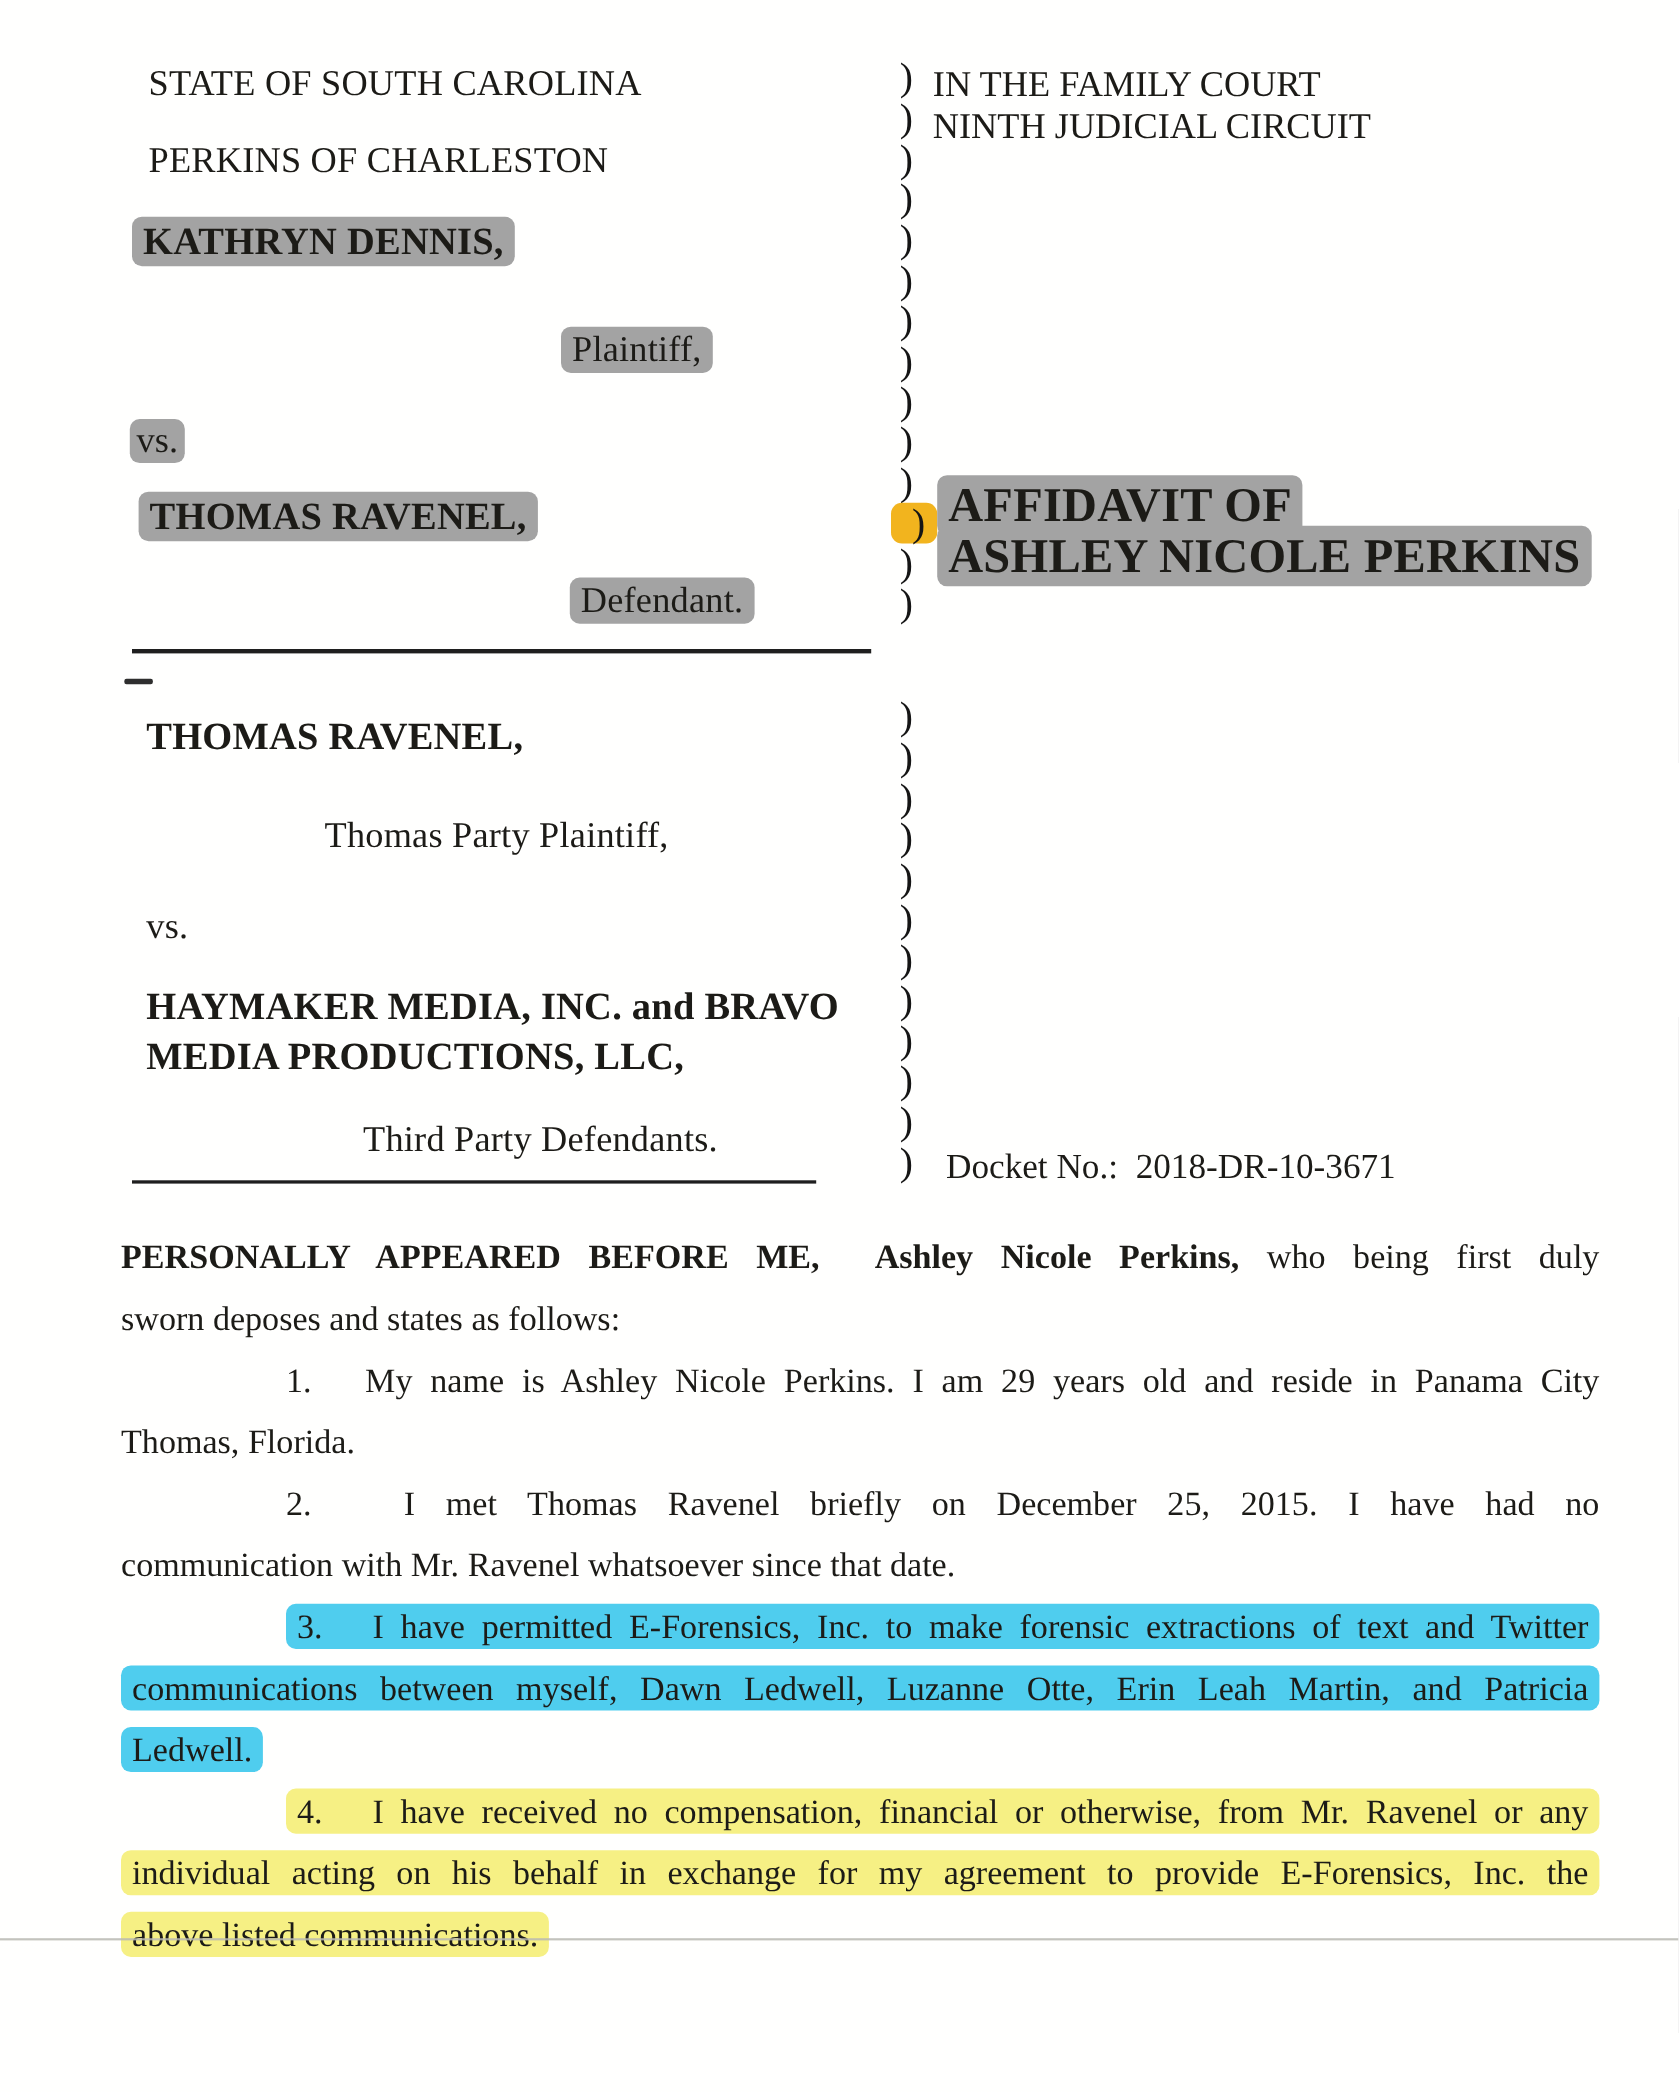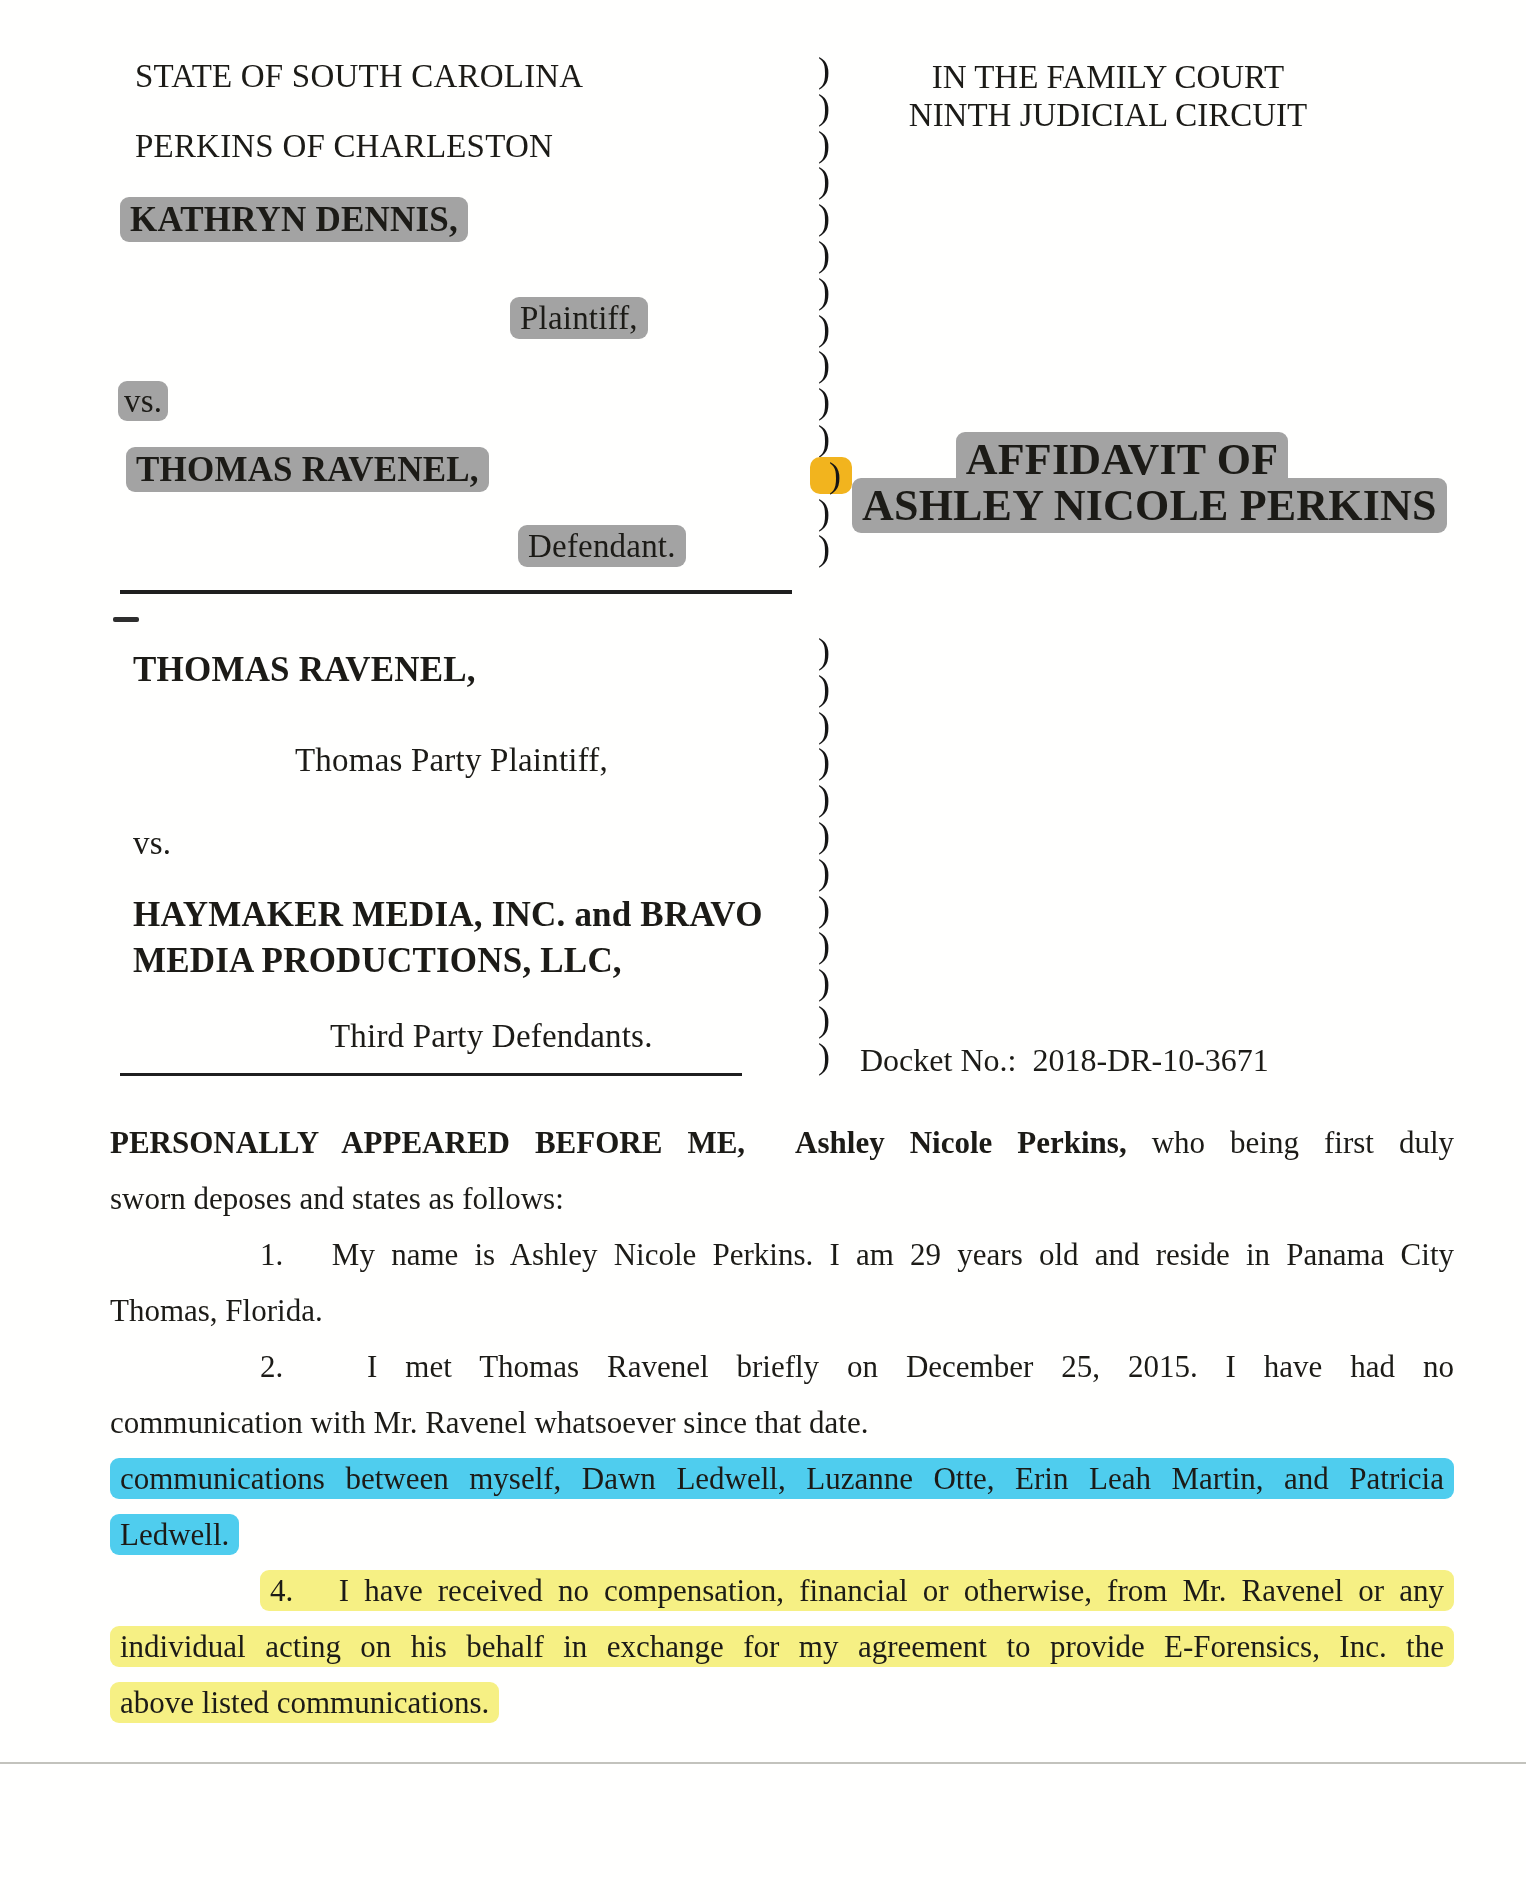--- a/index.html
+++ b/index.html
@@ -11,21 +11,21 @@
     color:#1c1b17;
     overflow:hidden;
   }
   .abs{position:absolute;white-space:nowrap;font-family:Liberation Serif, serif;}
   .cap{font-size:33px;letter-spacing:.2px;}
   .capb{font-size:35px;font-weight:bold;letter-spacing:.2px;}
   .hl{padding:3px 10px;border-radius:9px;box-decoration-break:clone;-webkit-box-decoration-break:clone;}
   .hl-gold{background:#a3a3a3;}
   .hl-cyan{background:#4FCDEE;}
   .hl-pale{background:#F6F084;}
-  .center-block{text-align:center;}
+  .center-block{text-align:left;}
   .paren-col{position:absolute;left:818px;display:flex;flex-direction:column;}
   .paren{display:block;height:36.8px;line-height:36.8px;font-size:36px;color:#151515;}
   .paren-hl{background:#F2B41E;border-radius:10px;width:34px;text-align:center;margin-left:-8px;padding-left:8px;}
   .rule{position:absolute;background:#1f1f1f;}
   .dash-mark{position:absolute;background:#2e2e2e;border-radius:2px;}
   .title-block{line-height:40px;}
   .court-block{line-height:38px;font-size:33px;}
   .body-block{
     position:absolute;left:110px;top:1115px;width:1344px;
     font-size:31px;
@@ -119,20 +119,21 @@
 
   <div class="rule" style="left:120px;top:1073px;width:622px;height:3px;"></div>
 
   <div class="body-block" id="body-lines">
       <div class="bline just"><span><span style="font-weight: bold;">PERSONALLY APPEARED BEFORE ME,</span><span style="font-weight: bold; margin-top: 26px;"> &nbsp;Ashley Nicole Perkins,</span><span> who being first duly</span></span></div>
       <div class="bline"><span><span>sworn deposes and states as follows:</span></span></div>
       <div class="bline just ind"><span><span>1.&nbsp;&nbsp; My name is Ashley Nicole Perkins. I am 29 years old and reside in Panama City</span></span></div>
       <div class="bline"><span><span>Thomas, Florida.</span></span></div>
       <div class="bline just ind"><span><span>2.&nbsp;&nbsp; I met Thomas Ravenel briefly on December 25, 2015. I have had no</span></span></div>
       <div class="bline"><span><span>communication with Mr. Ravenel whatsoever since that date.</span></span></div>
+      <div class="bline just ind"><span class="hl hl-cyan"><span>3.&nbsp;&nbsp; I have permitted E-Forensics, Inc. to make forensic extractions of text and Twitter</span></span></div>
       <div class="bline just"><span class="hl hl-cyan"><span>communications between myself, Dawn Ledwell, Luzanne Otte, Erin Leah Martin, and Patricia</span></span></div>
       <div class="bline"><span class="hl hl-cyan"><span>Ledwell.</span></span></div>
       <div class="bline just ind"><span class="hl hl-pale"><span>4.&nbsp;&nbsp; I have received no compensation, financial or otherwise, from Mr. Ravenel or any</span></span></div>
       <div class="bline just"><span class="hl hl-pale"><span>individual acting on his behalf in exchange for my agreement to provide E-Forensics, Inc. the</span></span></div>
       <div class="bline"><span class="hl hl-pale"><span>above listed communications.</span></span></div>
     </div>
 
   <div class="artifact-line"></div>
 
 </div>

